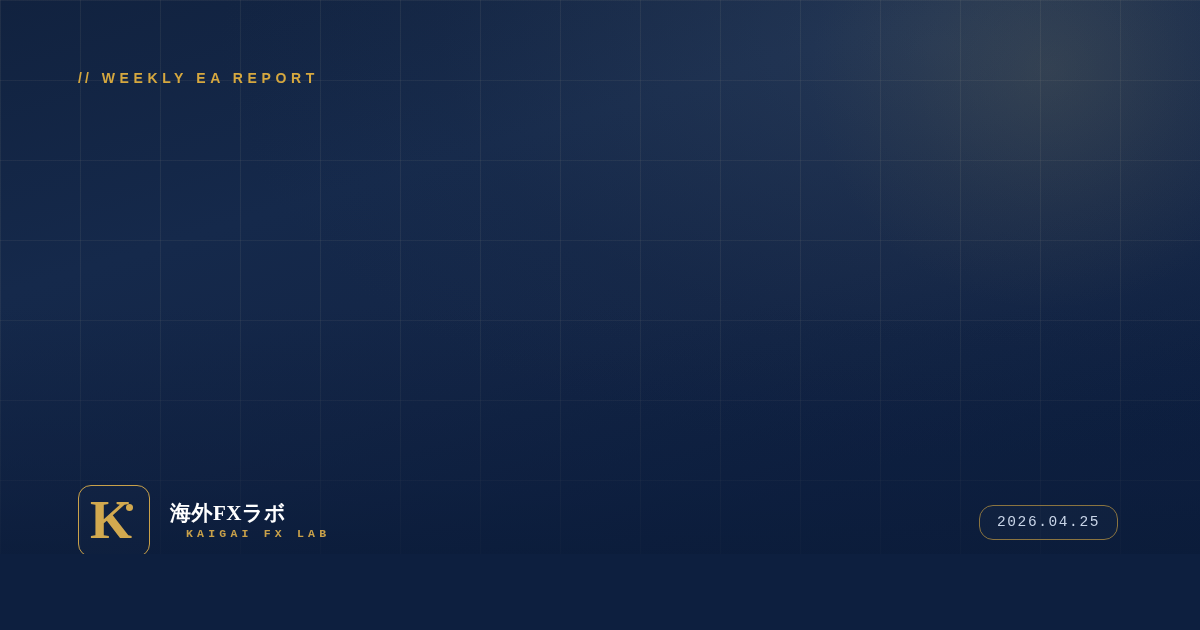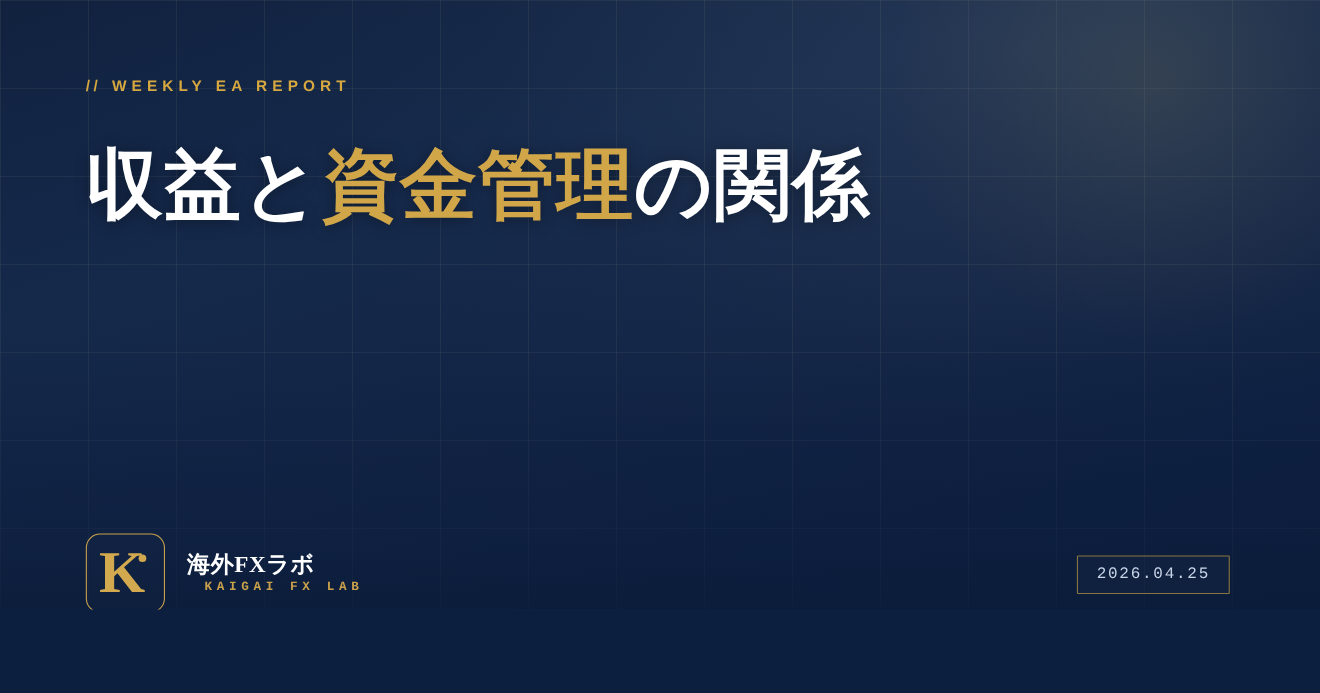--- a/index.html
+++ b/index.html
@@ -134,21 +134,21 @@
     white-space: nowrap;
     margin-left: 16px;
   }
 
   
   .date-badge {
     position: absolute;
     right: 82px;
     top: 505px;
     border: 1px solid #8a7440;
-    border-radius: 1px;
+    border-radius: 14px;
     padding: 8px 17px 9px 17px;
     font-family: "Liberation Mono", "DejaVu Sans Mono", monospace;
     font-size: 14.5px;
     letter-spacing: 1.6px;
     color: #c9d5e8;
     background: rgba(255,255,255,0.018);
     white-space: nowrap;
   }
 </style>
 </head>
@@ -157,21 +157,20 @@
 <div class="canvas">
 
   <div class="grid-layer"></div>
   <div class="grid-fade"></div>
 
   <div class="eyebrow">
     <span class="slashes">//</span><span>WEEKLY EA REPORT</span>
   </div>
 
   <h1 class="headline">
-    <span class="line"><span>収益と</span><span class="accent">資金管理</span><span>の関係</span></span>
   </h1>
 
   <div class="brand">
     <div class="logo-mark">
       <span class="k-glyph">K</span>
       <span class="k-dot"></span>
     </div>
     <div class="brand-text">
       <div class="brand-jp">海外FXラボ</div>
       <div class="brand-en">KAIGAI FX LAB</div>

